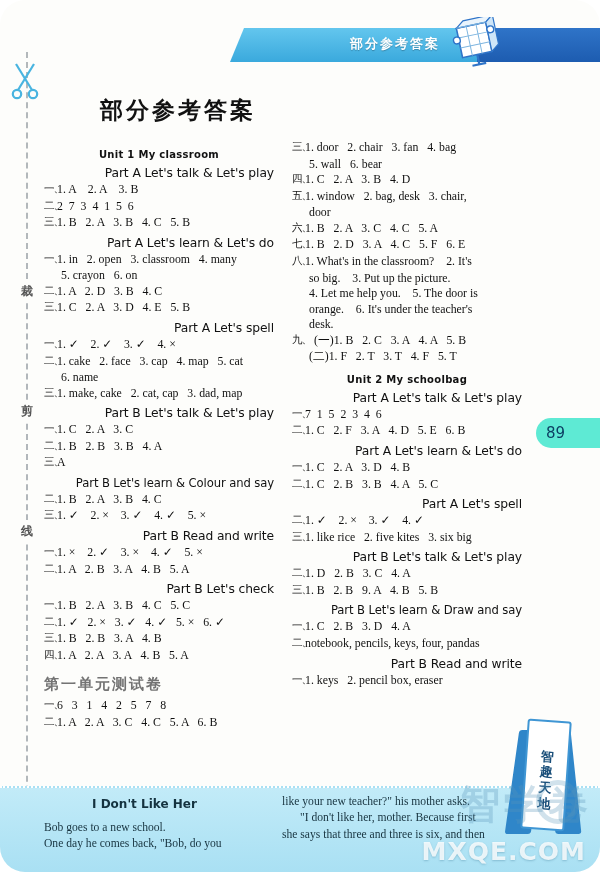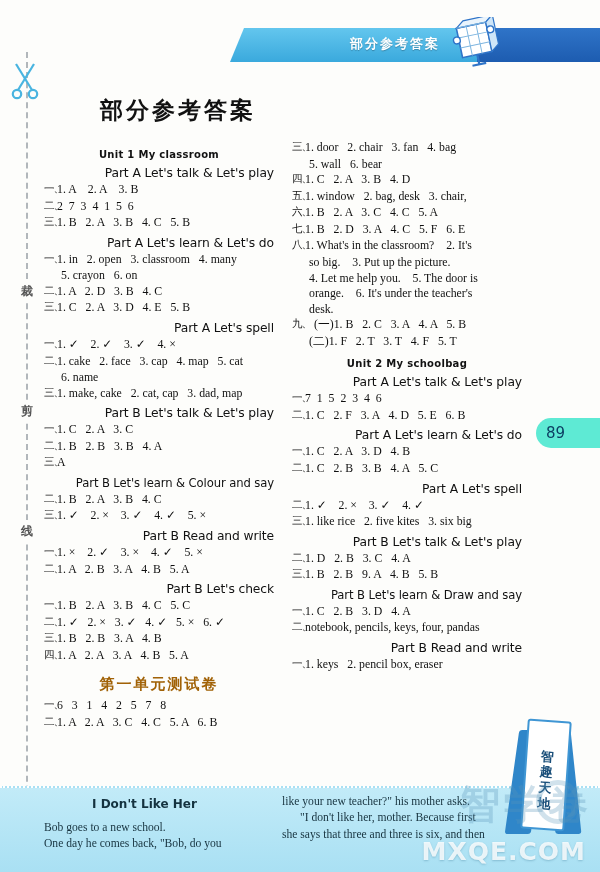--- a/index.html
+++ b/index.html
@@ -7,20 +7,21 @@
     width: 600px; height: 872px;
     background: #ffffff;
     font-family: "Liberation Serif", serif;
     overflow: hidden;
   }
   #page {
     position: relative;
     width: 600px; height: 872px;
     background: #fdfdfb;
     overflow: hidden;
+    border-radius: 25px;
   }
 
   
   .banner {
     position: absolute;
     left: 230px; top: 28px;
     width: 370px; height: 34px;
   }
   .banner .bar-light {
     position: absolute; left: 0; top: 0;
@@ -114,22 +115,21 @@
     font-size: 12.3px; font-weight: 500;
     color: #111;
     text-align: right;
     margin: 5px 0 2px 0;
     letter-spacing: -.1px;
   }
   .part-head.wide { font-size: 11.6px; }
   .test-head {
     font-family: "DejaVu Sans", sans-serif;
     font-size: 15px; font-weight: 700;
-    color: #a16207;
-    text-align: center;
+    color: #737373;
     letter-spacing: 2px;
     margin: 12px 0 4px 0;
   }
   .ans {
     display: flex;
     font-size: 11.8px;
     line-height: 1.32;
     color: #101010;
     margin: 0 0 1px 0;
   }
@@ -380,20 +380,21 @@
       </div>
       <div class="cont-line">5. wall   6. bear</div>
       <div class="ans">
         <span class="num">四、</span>
         <span class="body">1. C   2. A   3. B   4. D</span>
       </div>
       <div class="ans">
         <span class="num">五、</span>
         <span class="body">1. window   2. bag, desk   3. chair,</span>
       </div>
+      <div class="cont-line">door</div>
       <div class="ans">
         <span class="num">六、</span>
         <span class="body">1. B   2. A   3. C   4. C   5. A</span>
       </div>
       <div class="ans">
         <span class="num">七、</span>
         <span class="body">1. B   2. D   3. A   4. C   5. F   6. E</span>
       </div>
       <div class="ans">
         <span class="num">八、</span>

